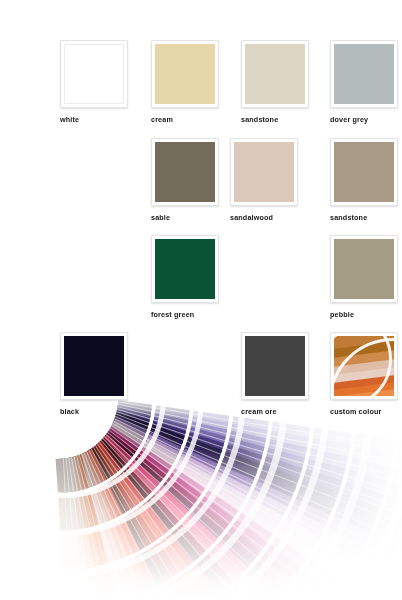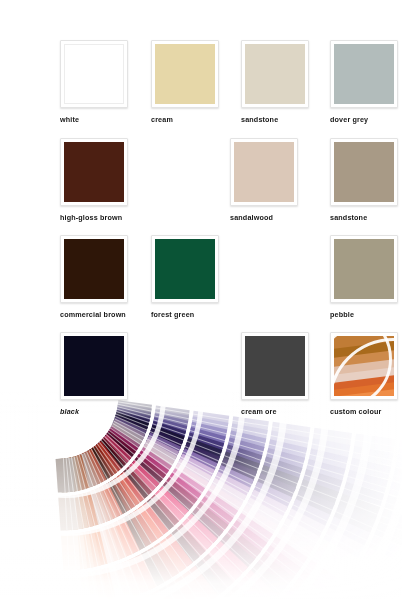--- a/index.html
+++ b/index.html
@@ -537,57 +537,51 @@
           <div class="swatch-chip" style="background: rgb(221, 214, 197);"></div>
         </div>
         <div class="swatch-label">sandstone</div>
       </div>
       <div class="swatch-cell" style="left: 330px; top: 40px;">
         <div class="swatch-frame">
           <div class="swatch-chip" style="background: rgb(178, 188, 187);"></div>
         </div>
         <div class="swatch-label">dover grey</div>
       </div>
-      <div class="swatch-cell" style="left: 60px; top: 138px;">
-        <div class="swatch-frame">
-          <div class="swatch-chip" style="background: rgb(76, 31, 18);"></div>
-        </div>
-        <div class="swatch-label">high-gloss brown</div>
+      <div class="swatch-cell" style="left: 151px; top: 138px;">
+        <div class="swatch-frame">
+          <div class="swatch-chip" style="background: rgb(115, 108, 88);"></div>
+        </div>
+        <div class="swatch-label">sable</div>
       </div>
       <div class="swatch-cell" style="left: 230px; top: 138px;">
         <div class="swatch-frame">
           <div class="swatch-chip" style="background: rgb(219, 200, 184);"></div>
         </div>
         <div class="swatch-label">sandalwood</div>
       </div>
       <div class="swatch-cell" style="left: 330px; top: 138px;">
         <div class="swatch-frame">
           <div class="swatch-chip" style="background: rgb(168, 154, 134);"></div>
         </div>
         <div class="swatch-label">sandstone</div>
       </div>
-      <div class="swatch-cell" style="left: 60px; top: 235px;">
-        <div class="swatch-frame">
-          <div class="swatch-chip" style="background: rgb(46, 22, 8);"></div>
-        </div>
-        <div class="swatch-label">commercial brown</div>
-      </div>
       <div class="swatch-cell" style="left: 151px; top: 235px;">
         <div class="swatch-frame">
           <div class="swatch-chip" style="background: rgb(10, 84, 54);"></div>
         </div>
         <div class="swatch-label">forest green</div>
       </div>
       <div class="swatch-cell" style="left: 330px; top: 235px;">
         <div class="swatch-frame">
           <div class="swatch-chip" style="background: rgb(164, 156, 133);"></div>
         </div>
         <div class="swatch-label">pebble</div>
       </div>
-      <div class="swatch-cell" style="left: 60px; top: 332px; font-style: italic;">
+      <div class="swatch-cell" style="left: 60px; top: 332px;">
         <div class="swatch-frame">
           <div class="swatch-chip" style="background: rgb(10, 10, 30);"></div>
         </div>
         <div class="swatch-label">black</div>
       </div>
       <div class="swatch-cell" style="left: 241px; top: 332px;">
         <div class="swatch-frame">
           <div class="swatch-chip" style="background: rgb(67, 67, 67);"></div>
         </div>
         <div class="swatch-label">cream ore</div>

